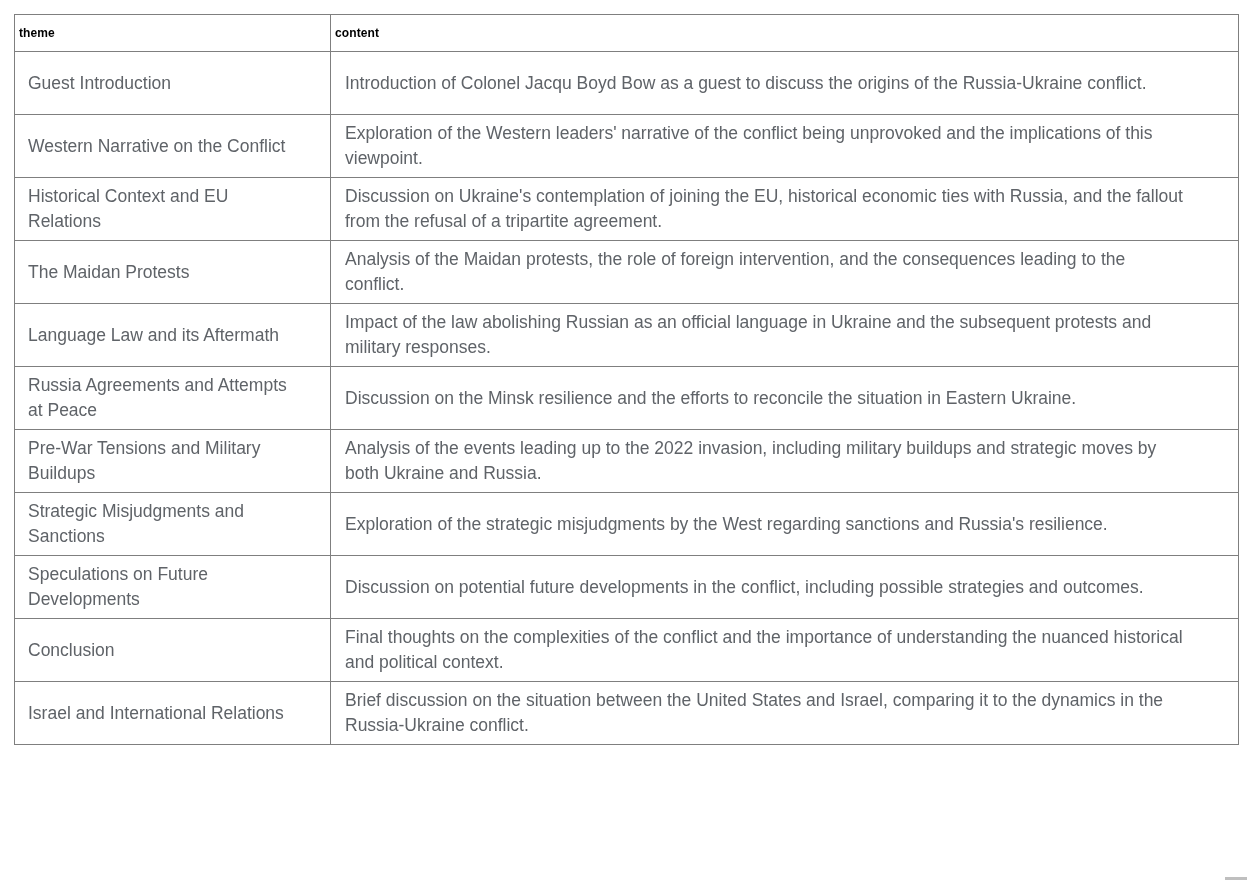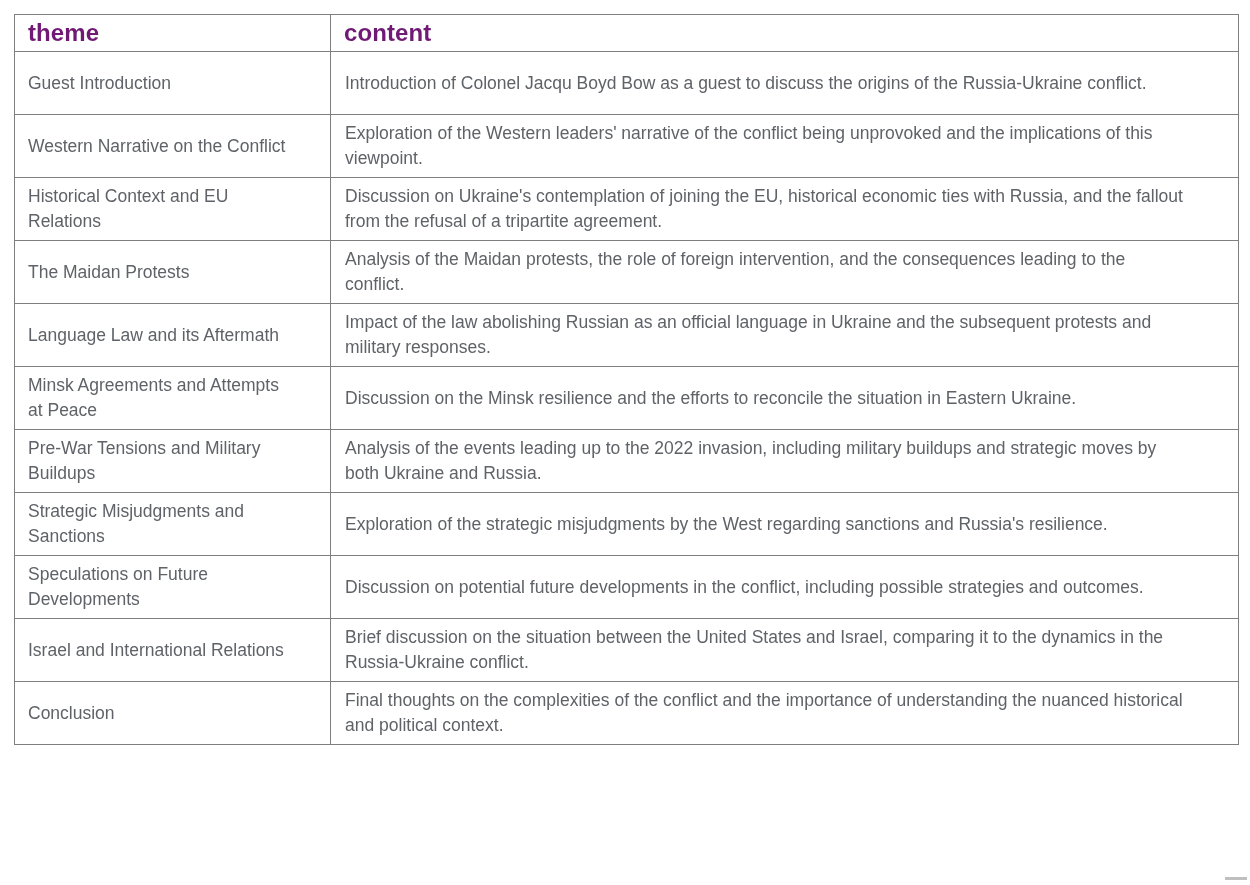--- a/index.html
+++ b/index.html
@@ -28,24 +28,24 @@
   table.themes col.c-theme { width: 316px; }
   table.themes col.c-content { width: 908px; }
   table.themes th, table.themes td {
     border: 1px solid #7f7f7f;
     vertical-align: middle;
     text-align: left;
     box-sizing: border-box;
   }
   table.themes th {
     height: 37px;
-    padding: 0 13px;
-    font-size: 24px;
+    padding: 0 4px;
+    font-size: 12px;
     font-weight: 700;
-    color: #701a75;
+    color: #000000;
     letter-spacing: 0.1px;
   }
   table.themes td {
     height: 63px;
     font-size: 17.5px;
     line-height: 25px;
     color: #5f6368;
   }
   td.theme {
     padding: 0 33px 0 13px;
@@ -94,41 +94,41 @@
       </tr>
       <tr>
         <td class="theme">The Maidan Protests</td>
         <td class="content">Analysis of the Maidan protests, the role of foreign intervention, and the consequences leading to the conflict.</td>
       </tr>
       <tr>
         <td class="theme">Language Law and its Aftermath</td>
         <td class="content">Impact of the law abolishing Russian as an official language in Ukraine and the subsequent protests and military responses.</td>
       </tr>
       <tr>
-        <td class="theme">Minsk Agreements and Attempts at Peace</td>
+        <td class="theme">Russia Agreements and Attempts at Peace</td>
         <td class="content">Discussion on the Minsk resilience and the efforts to reconcile the situation in Eastern Ukraine.</td>
       </tr>
       <tr>
         <td class="theme">Pre-War Tensions and Military Buildups</td>
         <td class="content">Analysis of the events leading up to the 2022 invasion, including military buildups and strategic moves by both Ukraine and Russia.</td>
       </tr>
       <tr>
         <td class="theme">Strategic Misjudgments and Sanctions</td>
         <td class="content">Exploration of the strategic misjudgments by the West regarding sanctions and Russia's resilience.</td>
       </tr>
       <tr>
         <td class="theme">Speculations on Future Developments</td>
         <td class="content">Discussion on potential future developments in the conflict, including possible strategies and outcomes.</td>
       </tr>
       <tr>
+        <td class="theme">Conclusion</td>
+        <td class="content">Final thoughts on the complexities of the conflict and the importance of understanding the nuanced historical and political context.</td>
+      </tr>
+      <tr>
         <td class="theme">Israel and International Relations</td>
         <td class="content">Brief discussion on the situation between the United States and Israel, comparing it to the dynamics in the Russia-Ukraine conflict.</td>
-      </tr>
-      <tr>
-        <td class="theme">Conclusion</td>
-        <td class="content">Final thoughts on the complexities of the conflict and the importance of understanding the nuanced historical and political context.</td>
       </tr>
     </tbody>
   </table>
 
   <div class="corner-fragment"></div>
 
 </div>
 
 </body></html>

